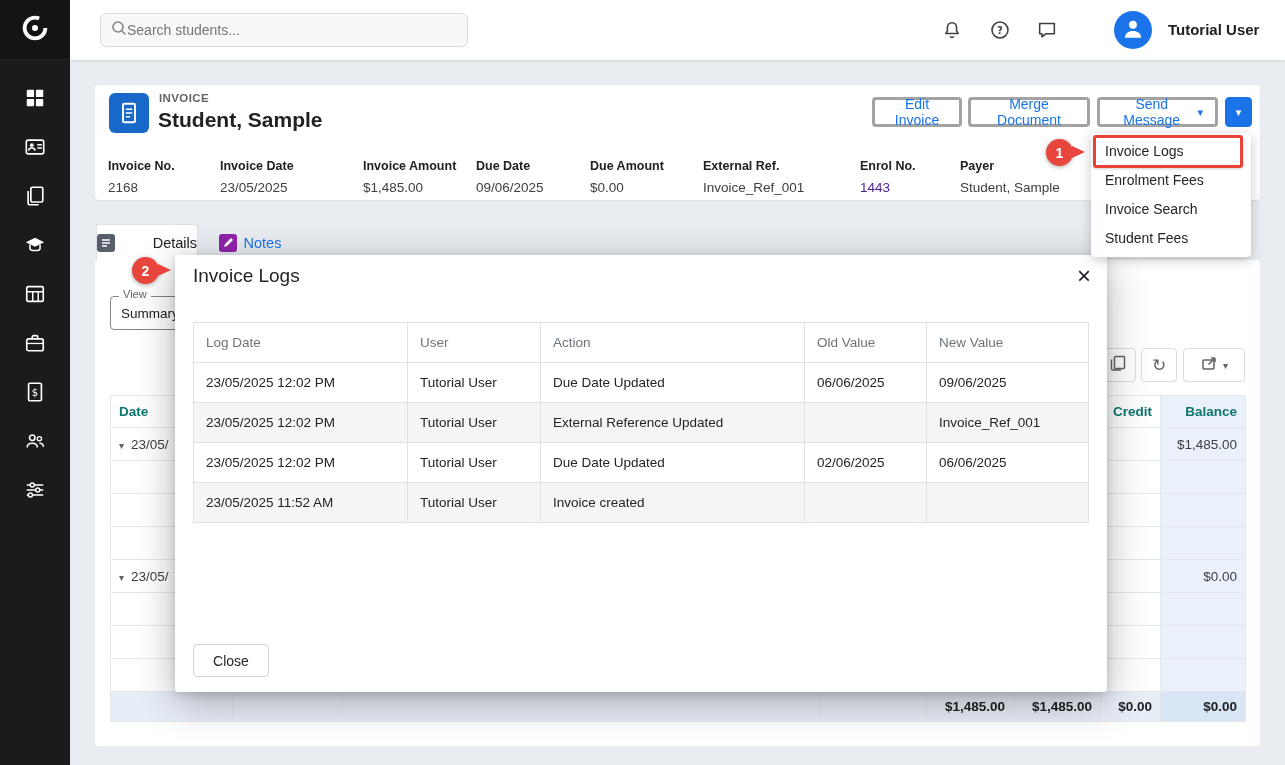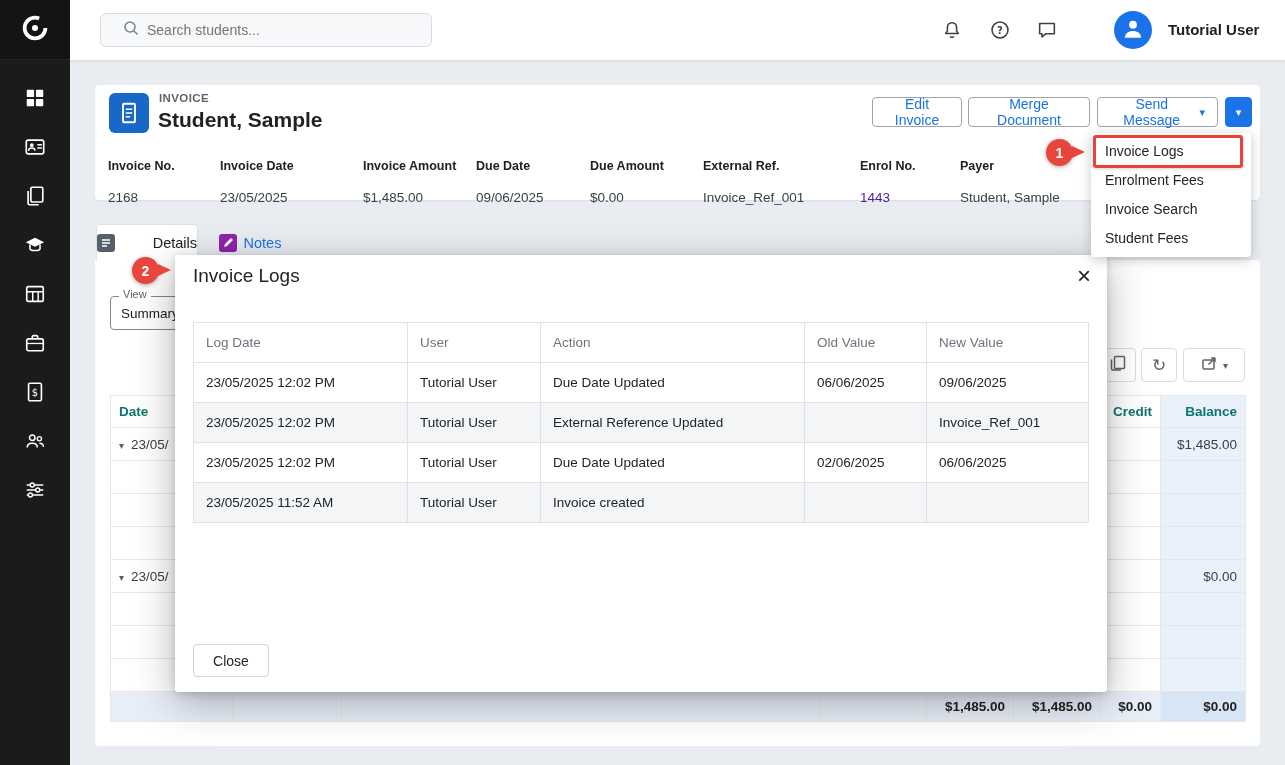--- a/index.html
+++ b/index.html
@@ -8,37 +8,37 @@
   #app{position:relative;width:1285px;height:765px;background:#e9edf2}
 
   
   .sidebar{position:absolute;left:0;top:0;width:70px;height:765px;background:#1b1b1b;z-index:5}
   .logo{position:absolute;left:0;top:0;width:70px;height:60px;display:flex;align-items:center;justify-content:center;background:#141414;border-bottom:1px solid rgba(255,255,255,.07)}
   .side-icons{position:absolute;top:89px;left:0;width:70px;display:flex;flex-direction:column;align-items:center;gap:27px}
   .side-item{width:40px;height:22px;display:flex;align-items:center;justify-content:center;cursor:pointer}
 
   
   .topbar{position:absolute;left:70px;top:0;width:1215px;height:60px;background:#fff;box-shadow:0 1px 3px rgba(0,0,0,.10);z-index:4}
-  .search{position:absolute;left:30px;top:13px;width:332px;height:34px;background:#f7f8f9;border:1px solid #d9dce1;border-radius:6px;display:flex;align-items:center;padding:0 22px;gap:8px}
+  .search{position:absolute;left:30px;top:13px;width:368px;height:34px;background:#f7f8f9;border:1px solid #d9dce1;border-radius:6px;display:flex;align-items:center;padding:0 10px;gap:0}
   .search input{border:none;background:transparent;outline:none;font-size:14px;color:#333;width:100%;font-family:"Liberation Sans",sans-serif}
   .tb-icon{position:absolute;top:17px;width:26px;height:26px;display:flex;align-items:center;justify-content:center;cursor:pointer}
   .avatar{position:absolute;left:1044px;top:11px;width:38px;height:38px;border-radius:50%;background:#1a73e8;display:flex;align-items:center;justify-content:center;cursor:pointer;overflow:hidden}
   .user-name{position:absolute;left:1098px;top:21px;font-size:15px;font-weight:bold;color:#202124}
 
   
   .inv-card{position:absolute;left:95px;top:85px;width:1165px;height:115px;background:#fff;border-radius:4px;box-shadow:0 1px 2px rgba(0,0,0,.06);z-index:3}
   .inv-icon{position:absolute;left:14px;top:8px;width:40px;height:40px;background:#1868c9;border-radius:6px;display:flex;align-items:center;justify-content:center}
   .kicker{position:absolute;left:64px;top:7px;font-size:11.5px;font-weight:600;letter-spacing:.4px;color:#5f6368}
   .inv-title{position:absolute;left:63px;top:23px;font-size:21px;font-weight:bold;color:#202124}
-  .btn{position:absolute;top:12px;height:30px;border:1px solid #a3a3a3;background:#fff;color:#1a73e8;border-radius:4px;font-size:14px;font-family:"Liberation Sans",sans-serif;display:flex;align-items:center;justify-content:center;gap:6px;cursor:pointer;padding:0 12px}
+  .btn{position:absolute;top:12px;height:30px;border:3px solid #a3a3a3;background:#fff;color:#1a73e8;border-radius:4px;font-size:14px;font-family:"Liberation Sans",sans-serif;display:flex;align-items:center;justify-content:center;gap:6px;cursor:pointer;padding:0 12px}
   .btn-solid{position:absolute;top:12px;height:30px;width:27px;background:#1a73e8;color:#fff;border:1px solid #1a73e8;border-radius:4px;font-size:11px;display:flex;align-items:center;justify-content:center;cursor:pointer}
   .fields{position:absolute;left:0;top:66px;width:100%;height:44px}
   .field{position:absolute;top:8px}
   .field .lbl{font-size:12.5px;font-weight:bold;color:#202124}
-  .field .val{font-size:13.5px;color:#3c4043;margin-top:17px}
+  .field .val{font-size:13.5px;color:#3c4043;margin-top:7px}
   .field .val.link{color:#4c1d95;cursor:pointer}
 
   
   .tab-details{position:absolute;left:96px;top:224px;width:102px;height:37px;background:#fff;border:1px solid #dee2e6;border-bottom:none;border-radius:4px 4px 0 0;display:flex;align-items:center;justify-content:space-between;gap:7px;font-size:14.5px;color:#202124;z-index:6;cursor:pointer}
   .tab-notes{position:absolute;left:204px;top:224px;width:92px;height:37px;display:flex;align-items:center;justify-content:center;gap:7px;font-size:14.5px;color:#1a73e8;z-index:6;cursor:pointer}
   .mini-ic{width:18px;height:18px;border-radius:3px;display:flex;align-items:center;justify-content:center;flex:none}
 
   
   .panel{position:absolute;left:95px;top:260px;width:1165px;height:486px;background:#fff;border-radius:0 4px 4px 4px;z-index:3}
   .view-select{position:absolute;left:15px;top:36px;width:150px;height:34px;border:1px solid #80868b;border-radius:4px;display:flex;align-items:center;padding:0 10px;font-size:13.5px;color:#202124;cursor:pointer;background:#fff}

